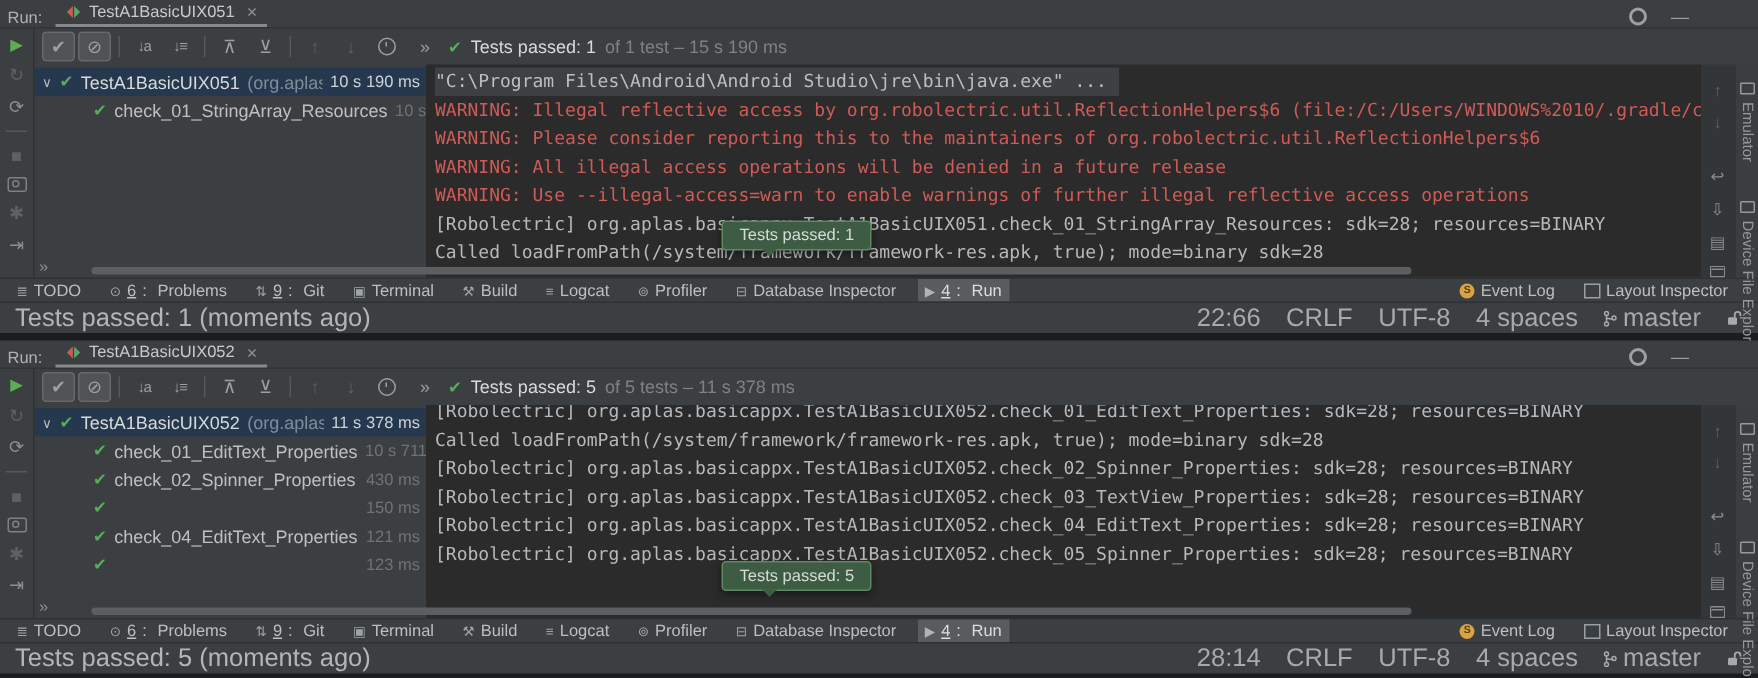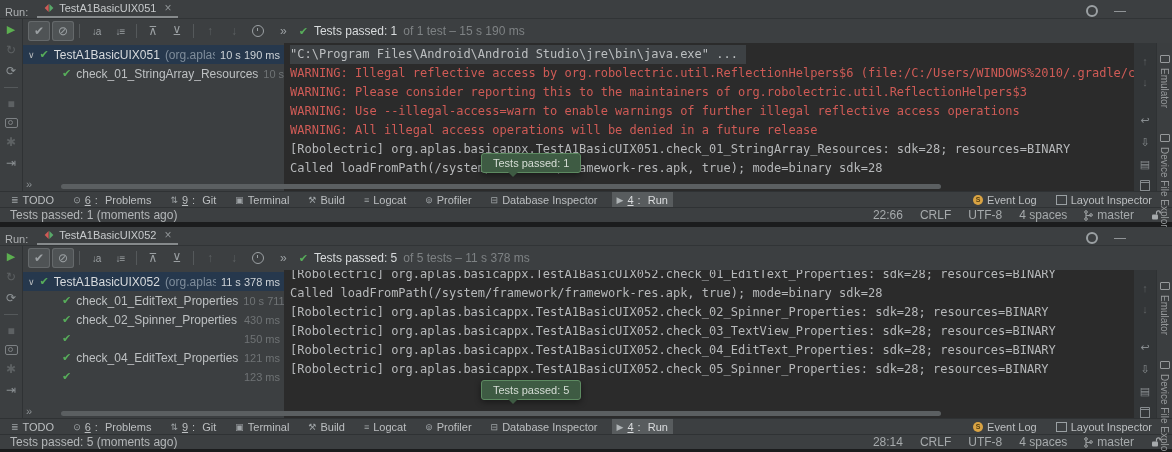--- a/index.html
+++ b/index.html
@@ -77,21 +77,21 @@
   .winbuttons{flex:0 0 15px;display:flex;align-items:center;padding-left:6px;font-size:11px;color:#bcbfc1;border-top:1px solid #2f3234}
   .wbtn{display:flex;align-items:center;gap:4px;height:15px;padding:0 5px;margin-right:9px;white-space:nowrap;cursor:default}
   .wbtn.active{background:#585c5e;color:#dadcde}
   .wbtn .mn{text-decoration:underline}
   .wicon{font-size:9px;color:#9fa4a7;display:inline-flex;align-items:center;justify-content:center}
   .wicon.run-icon{color:#afb4b6}
   .wicon.event-log-icon{width:10px;height:10px;border-radius:50%;background:#d9a343;color:#574010;font-size:7px;font-weight:bold}
   .wicon.layout-inspector-icon{width:9px;height:8px;border:1px solid #9aa0a3}
   .wb-right{margin-left:auto;display:flex;margin-right:6px}
 
-  .statusbar{flex:0 0 13px;display:flex;align-items:center;font-size:12px;color:#b3b6b8;padding:0 10px;border-top:1px solid #2f3234}
+  .statusbar{flex:0 0 13px;display:flex;align-items:center;font-size:17px;color:#b3b6b8;padding:0 10px;border-top:1px solid #2f3234}
   .sb-right{margin-left:auto;display:flex;gap:17px;align-items:center;color:#a6aaac}
   .sb-item{display:flex;align-items:center;gap:4px;white-space:nowrap}
 </style>
 </head>
 <body>
 
 <div id="panels">
   <section class="panel">
 
     <div class="tabbar">
@@ -160,23 +160,23 @@
                   <span class="tick">✔</span>
                   <span class="tname">check_01_StringArray_Resources</span>
                   <span class="ttime">10 s 190 ms</span>
                 </div>
               </div>
           </div>
 
           <div class="console">
               <div class="cline path">"C:\Program Files\Android\Android Studio\jre\bin\java.exe" ...</div>
               <div class="cline warn">WARNING: Illegal reflective access by org.robolectric.util.ReflectionHelpers$6 (file:/C:/Users/WINDOWS%2010/.gradle/caches/modules-2/files-2.</div>
-              <div class="cline warn">WARNING: Please consider reporting this to the maintainers of org.robolectric.util.ReflectionHelpers$3</div>
+              <div class="cline warn">WARNING: Please consider reporting this to the maintainers of org.robolectric.util.ReflectionHelpers$6</div>
+              <div class="cline warn">WARNING: All illegal access operations will be denied in a future release</div>
               <div class="cline warn">WARNING: Use --illegal-access=warn to enable warnings of further illegal reflective access operations</div>
-              <div class="cline warn">WARNING: All illegal access operations will be denied in a future release</div>
               <div class="cline info">[Robolectric] org.aplas.basicappx.TestA1BasicUIX051.check_01_StringArray_Resources: sdk=28; resources=BINARY</div>
               <div class="cline info">Called loadFromPath(/system/framework/framework-res.apk, true); mode=binary sdk=28</div>
             </div>
 
           <div class="console-strip">
             <span class="dim">↑</span>
             <span class="dim">↓</span>
             <span class="gap"></span>
             <span>↩</span>
             <span>⇩</span>

